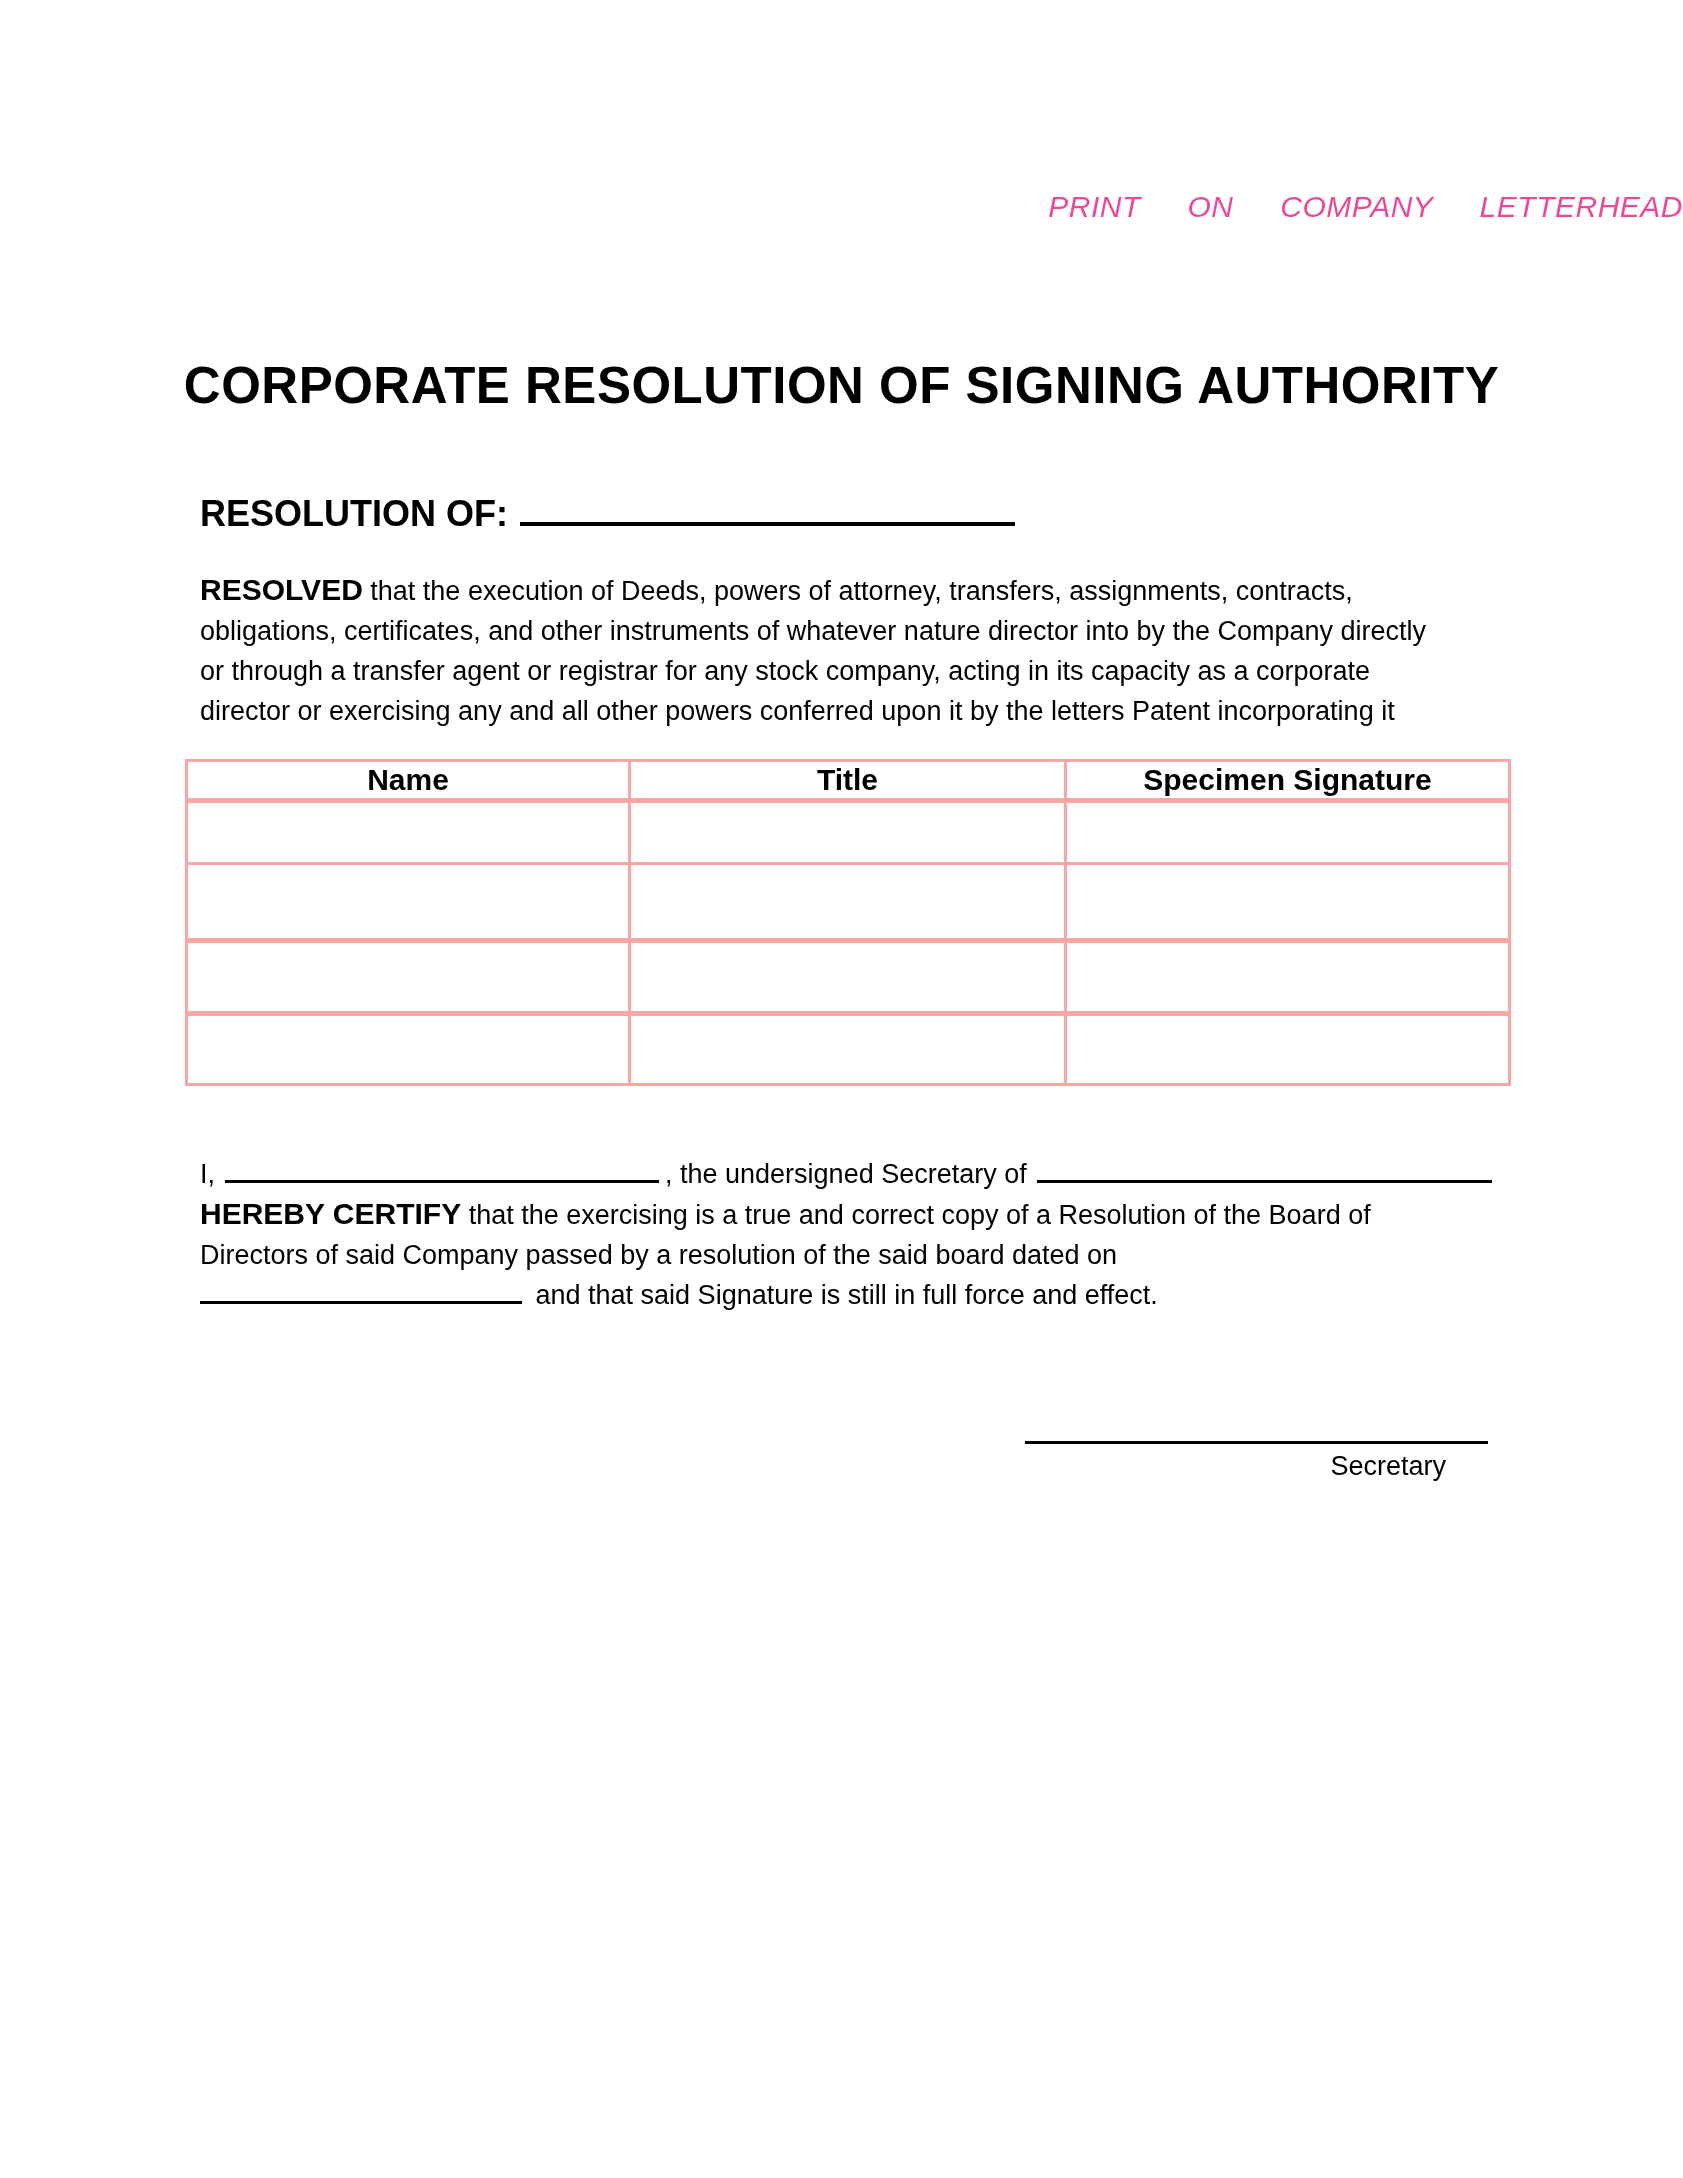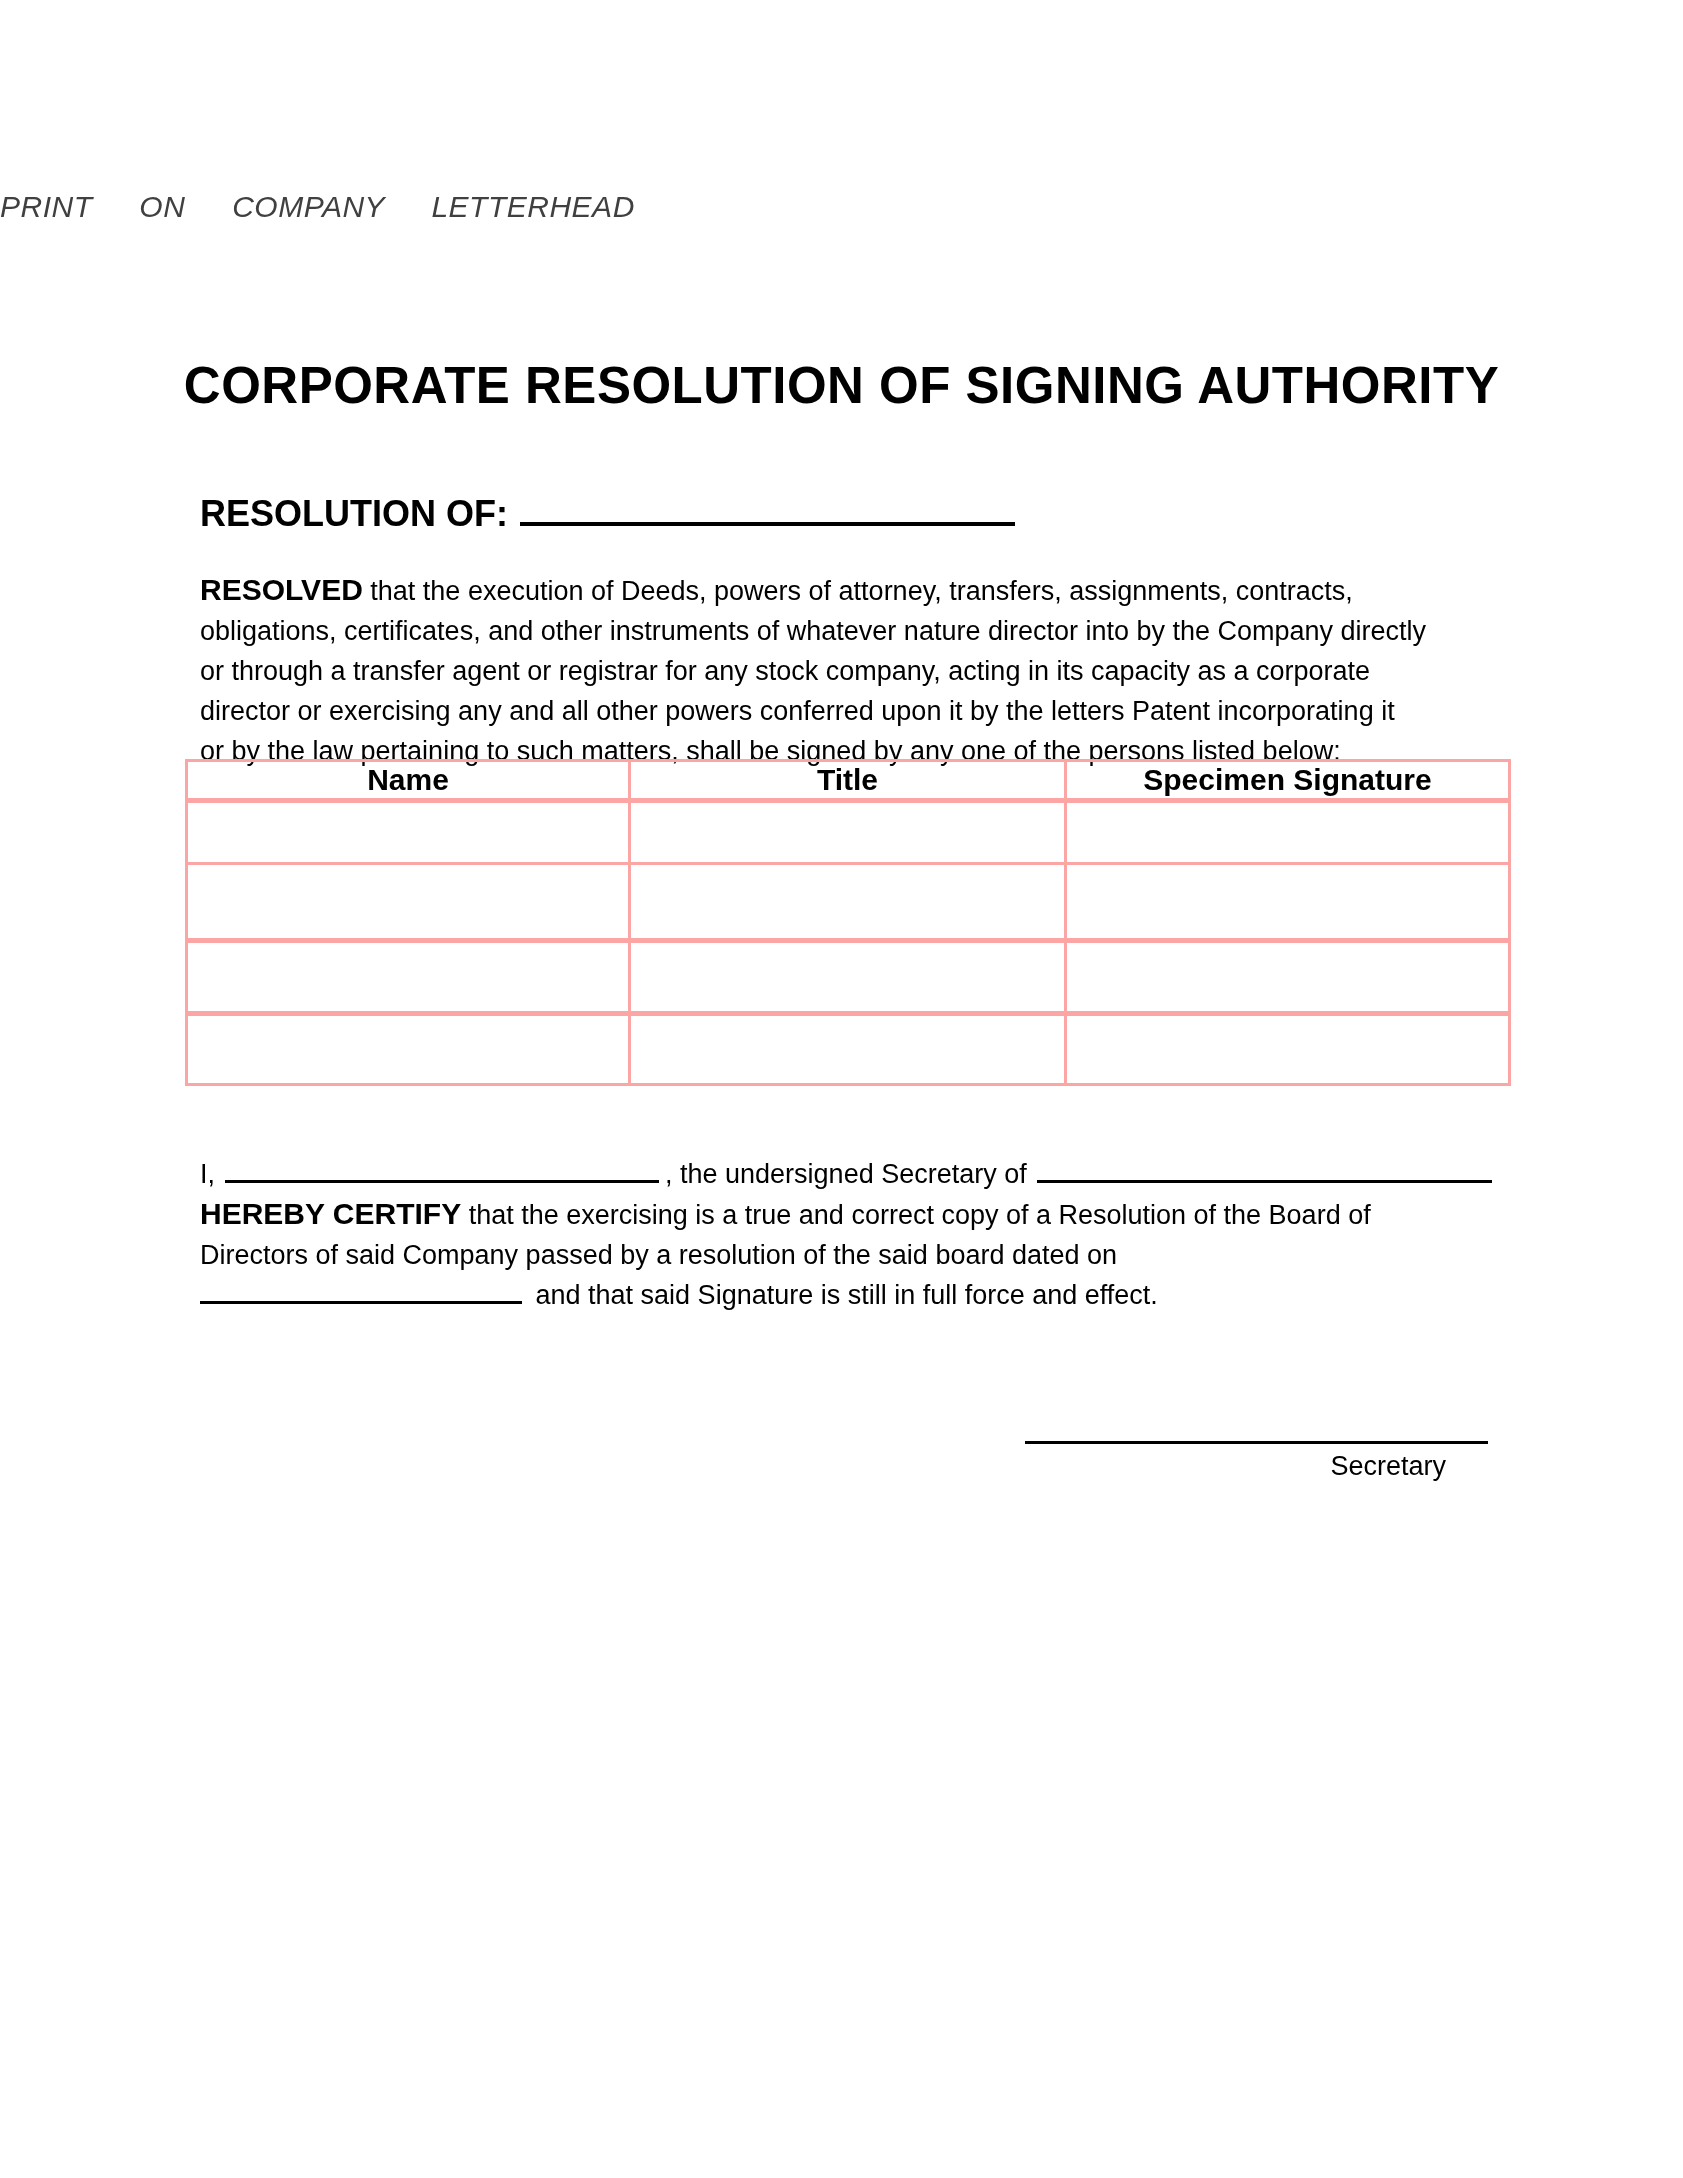--- a/index.html
+++ b/index.html
@@ -15,27 +15,27 @@
     background: #ffffff;
     overflow: hidden;
   }
 
   
   .notice {
     position: absolute;
     top: 190px;
     left: 0;
     width: 100%;
-    text-align: left;
+    text-align: right;
     font-style: italic;
     font-size: 30px;
     font-weight: 500;
     letter-spacing: 0.5px;
     word-spacing: 38px;
-    color: #404040;
+    color: #ec4899;
   }
 
   
   .doc-title {
     position: absolute;
     top: 356px;
     left: 0;
     width: 100%;
     text-align: center;
     font-size: 51px;
@@ -150,21 +150,20 @@
 
   <div class="resolution-line">
     <span class="label">RESOLUTION OF:</span><span class="blank"></span>
   </div>
 
   <div class="resolved-para">
     <div class="line"><span class="lead-bold">RESOLVED</span><span> that the execution of Deeds, powers of attorney, transfers, assignments, contracts,</span></div>
     <div class="line">obligations, certificates, and other instruments of whatever nature director into by the Company directly</div>
     <div class="line">or through a transfer agent or registrar for any stock company, acting in its capacity as a corporate</div>
     <div class="line">director or exercising any and all other powers conferred upon it by the letters Patent incorporating it</div>
-    <div class="line">or by the law pertaining to such matters, shall be signed by any one of the persons listed below:</div>
   </div>
 
   <table class="signers">
     <colgroup>
       <col style="width:443px">
       <col style="width:436px">
       <col style="width:444px">
     </colgroup>
     <thead>
       <tr>

